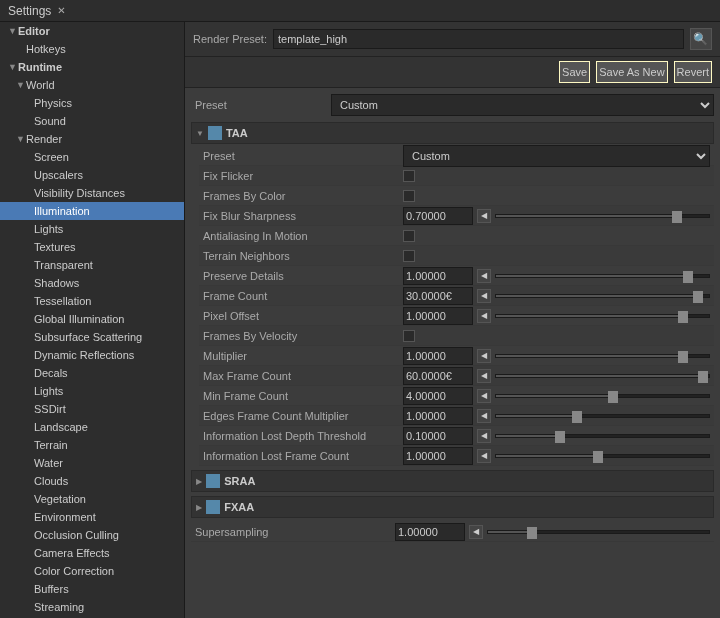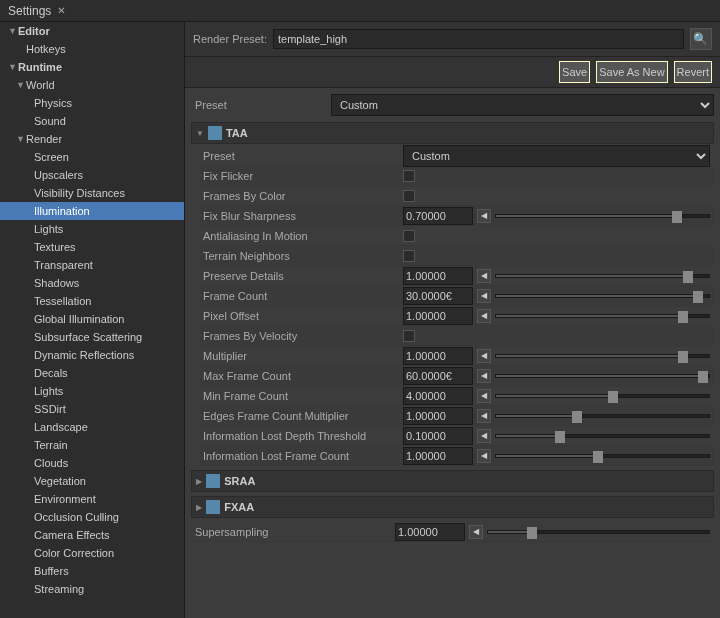--- a/index.html
+++ b/index.html
@@ -371,20 +371,24 @@
         <span class="arrow"></span>
         <span>SSDirt</span>
       </div>
       <div class="sidebar-item level3">
         <span class="arrow"></span>
         <span>Landscape</span>
       </div>
       <div class="sidebar-item level3">
         <span class="arrow"></span>
         <span>Terrain</span>
+      </div>
+      <div class="sidebar-item level3">
+        <span class="arrow"></span>
+        <span>Water</span>
       </div>
       <div class="sidebar-item level3">
         <span class="arrow"></span>
         <span>Clouds</span>
       </div>
       <div class="sidebar-item level3">
         <span class="arrow"></span>
         <span>Vegetation</span>
       </div>
       <div class="sidebar-item level3">

